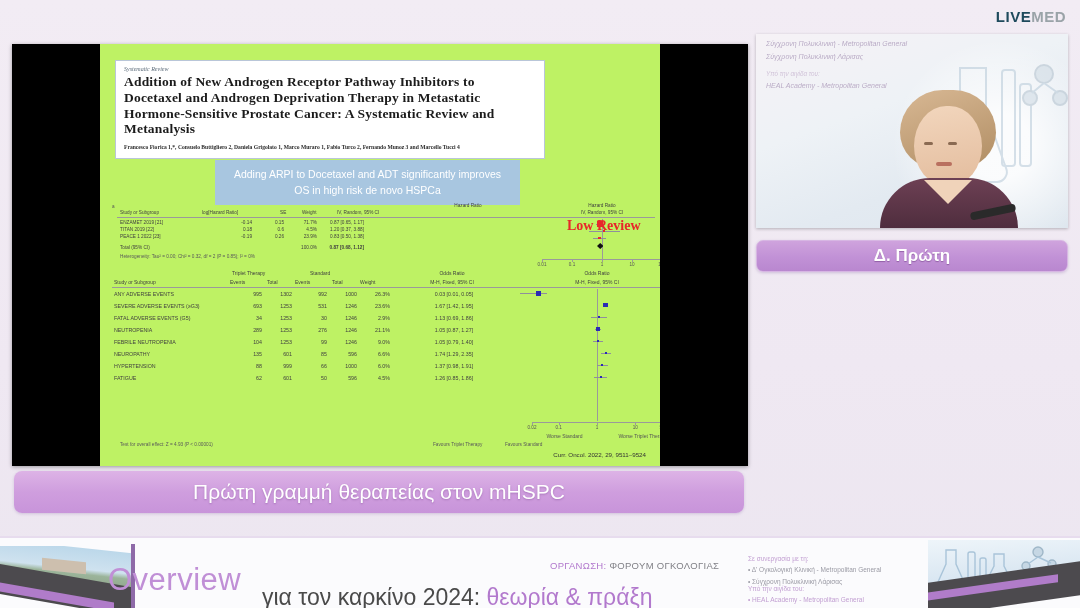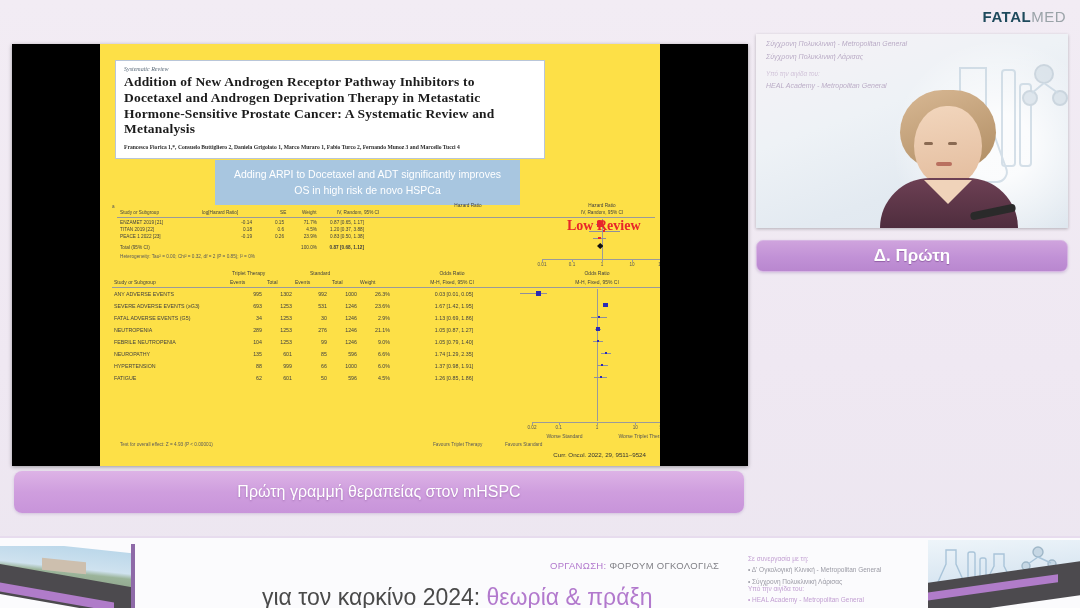--- a/index.html
+++ b/index.html
@@ -9,26 +9,26 @@
     font-family: "Liberation Sans", sans-serif;
     background: #efe9f2;
   }
   #root { position: relative; width: 1080px; height: 608px;
     background: linear-gradient(180deg,#f2ecf4 0%, #efe8f2 60%, #ece6f0 100%); }
 
   
   .topbar { position:absolute; left:0; top:0; width:1080px; height:32px; }
   .livemed { position:absolute; right:14px; top:8px; font-size:15px; font-weight:bold; letter-spacing:.5px; }
   .livemed .a { color:#1e4a5c; }
-  .livemed .b { color:#9aa3a8; font-weight:normal; }
+  .livemed .b { color:#9aa3a8; font-weight:bold; }
 
   
   .slide-wrap { position:absolute; left:12px; top:44px; width:736px; height:422px;
     background:#000; box-shadow:0 1px 4px rgba(0,0,0,.35); }
-  .slide { position:absolute; left:88px; top:0; width:560px; height:422px; background:#fde047; overflow:hidden; }
+  .slide { position:absolute; left:88px; top:0; width:560px; height:422px; background:#bef264; overflow:hidden; }
 
   
   .paper-head { position:absolute; left:15px; top:16px; width:430px; border:1px solid #b9c6d8;
     background:#fff; padding:5px 8px 7px 8px; }
   .ph-kicker { font-family:"Liberation Serif", serif; font-style:italic; font-size:6px; color:#5b6b7a; }
   .ph-title { font-family:"Liberation Serif", serif; font-weight:bold; font-size:13.5px; line-height:1.17;
     color:#1b1b1b; margin-top:2px; letter-spacing:.2px; }
   .ph-authors { font-family:"Liberation Serif", serif; font-size:5.6px; color:#2a2a2a;
     margin-top:6px; line-height:1.45; font-weight:bold; }
 
@@ -89,21 +89,21 @@
   .nameplate { position:absolute; left:756px; top:240px; width:312px; height:32px; border-radius:7px;
     background:linear-gradient(180deg,#cfa3dd 0%, #c191d6 55%, #b987cf 100%);
     border:1px solid #d7b6e3; display:flex; align-items:center; justify-content:center;
     color:#fff; font-size:17px; font-weight:bold; text-shadow:0 1px 1px rgba(90,40,110,.45);
     box-shadow:0 1px 3px rgba(120,80,150,.28); }
 
   
   .titlebar { position:absolute; left:14px; top:471px; width:730px; height:42px; border-radius:8px;
     background:linear-gradient(180deg,#ddb3e6 0%, #cf9ede 50%, #c894da 100%);
     display:flex; align-items:center; justify-content:center;
-    color:#fff; font-size:16px; text-shadow:0 1px 2px rgba(110,60,130,.4);
+    color:#fff; font-size:21px; text-shadow:0 1px 2px rgba(110,60,130,.4);
     box-shadow:0 1px 3px rgba(120,80,150,.25); }
 
   
   .footer { position:absolute; left:0; bottom:0; width:1080px; height:72px; background:#fbfbfd;
     border-top:2px solid #e7dcee; overflow:hidden; }
   .f-acropolis { position:absolute; left:0; top:8px; width:132px; height:62px; overflow:hidden; }
   .acro-img { position:absolute; left:-6px; top:0; width:140px; height:44px;
     background:linear-gradient(180deg,#bcd8ea 0%, #cfe2ef 48%, #9bb49a 60%, #8a9e86 100%);
     transform:skewY(6deg); }
   .acro-bld { position:absolute; left:42px; top:14px; width:44px; height:12px; background:#cdbfae;
@@ -129,21 +129,21 @@
     transform:skewY(-8deg); }
   .lab-purple { position:absolute; left:-10px; top:44px; width:140px; height:8px; background:#b07cc9;
     transform:skewY(-8deg); }
 </style>
 </head>
 <body>
 
 <div id="root">
 
   <div class="topbar">
-    <div class="livemed"><span class="a">FATAL</span><span class="b">MED</span></div>
+    <div class="livemed"><span class="a">LIVE</span><span class="b">MED</span></div>
   </div>
 
   <div class="slide-wrap">
     <div class="slide">
 
       <div class="paper-head">
         <div class="ph-kicker">Systematic Review</div>
         <div class="ph-title">Addition of New Androgen Receptor Pathway Inhibitors to Docetaxel and Androgen Deprivation Therapy in Metastatic Hormone-Sensitive Prostate Cancer: A Systematic Review and Metanalysis</div>
         <div class="ph-authors">Francesco Fiorica 1,*, Consuelo Buttigliero 2, Daniela Grigolato 1, Marco Muraro 1, Fabio Turco 2, Fernando Munoz 3 and Marcello Tucci 4</div>
       </div>
@@ -399,20 +399,21 @@
   </div>
 
   <div class="footer">
     <div class="f-acropolis">
       <div class="acro-img"></div>
       <div class="acro-bld"></div>
       <div class="acro-dark"></div>
       <div class="acro-purple"></div>
     </div>
     <div class="f-div"></div>
+    <div class="f-overview">Overview</div>
     <div class="f-line2"><span>για τον καρκίνο 2024: </span><span class="accent">θεωρία &amp; πράξη</span></div>
     <div class="f-org"><span class="k">ΟΡΓΑΝΩΣΗ: </span><span>ΦΟΡΟΥΜ ΟΓΚΟΛΟΓΙΑΣ</span></div>
     <div class="f-coop">
       <div>Σε συνεργασία με τη:</div>
       <div class="itm">• <span>Δ' Ογκολογική Κλινική - Metropolitan General</span></div>
       <div class="itm">• <span>Σύγχρονη Πολυκλινική Λάρισας</span></div>
     </div>
     <div class="f-aus">
       <div>Υπό την αιγίδα του:</div>
       <div class="itm">• <span>HEAL Academy - Metropolitan General</span></div>

